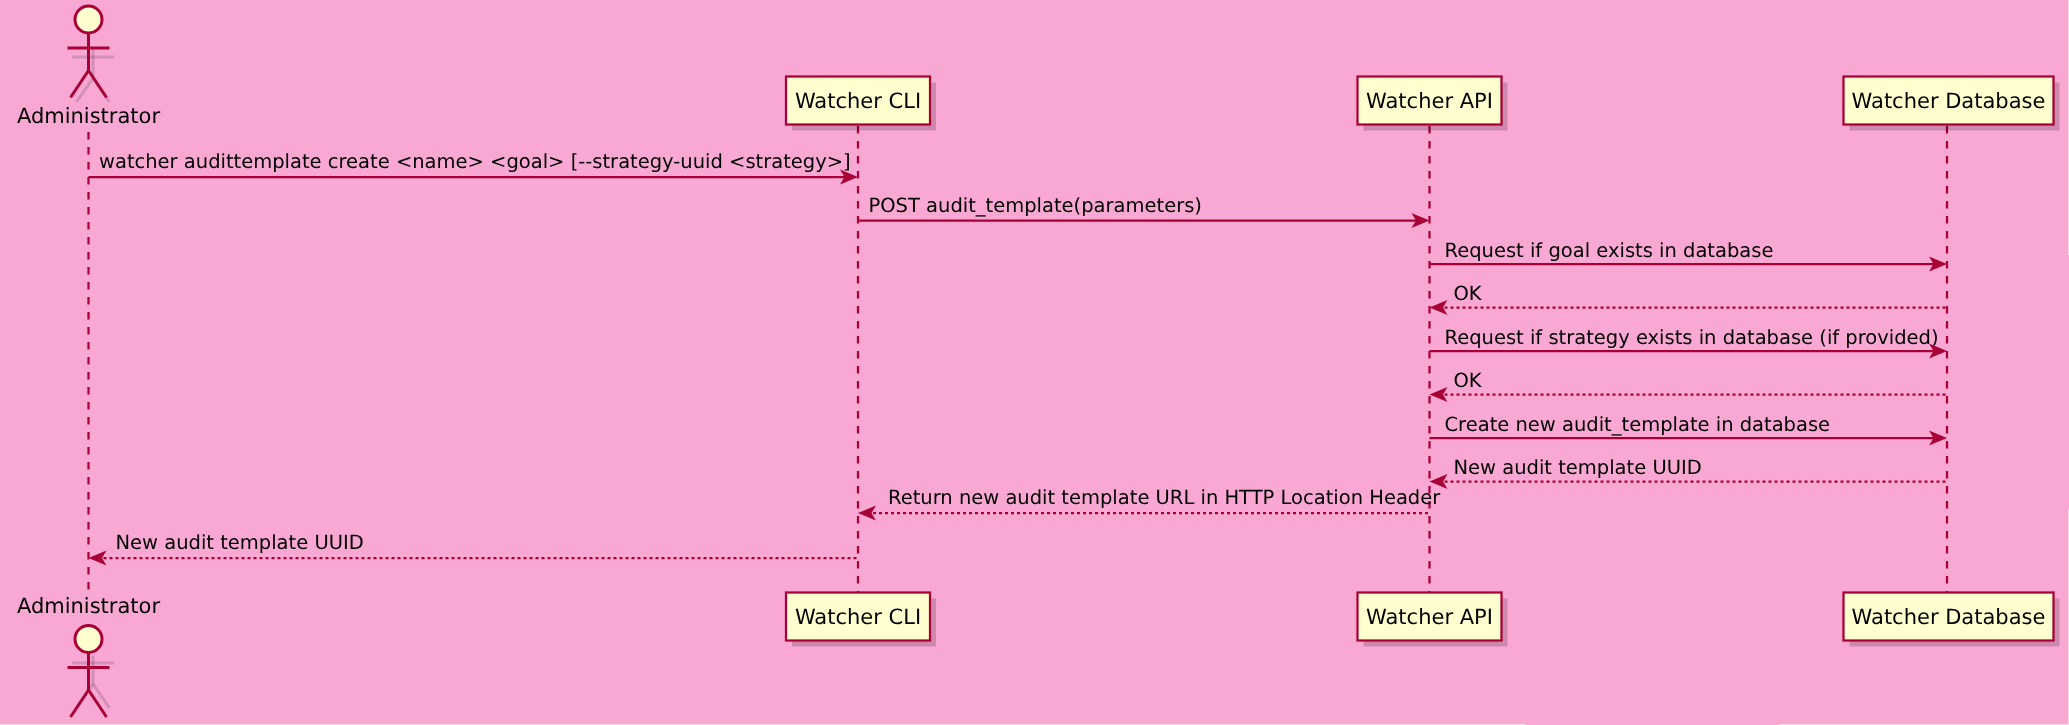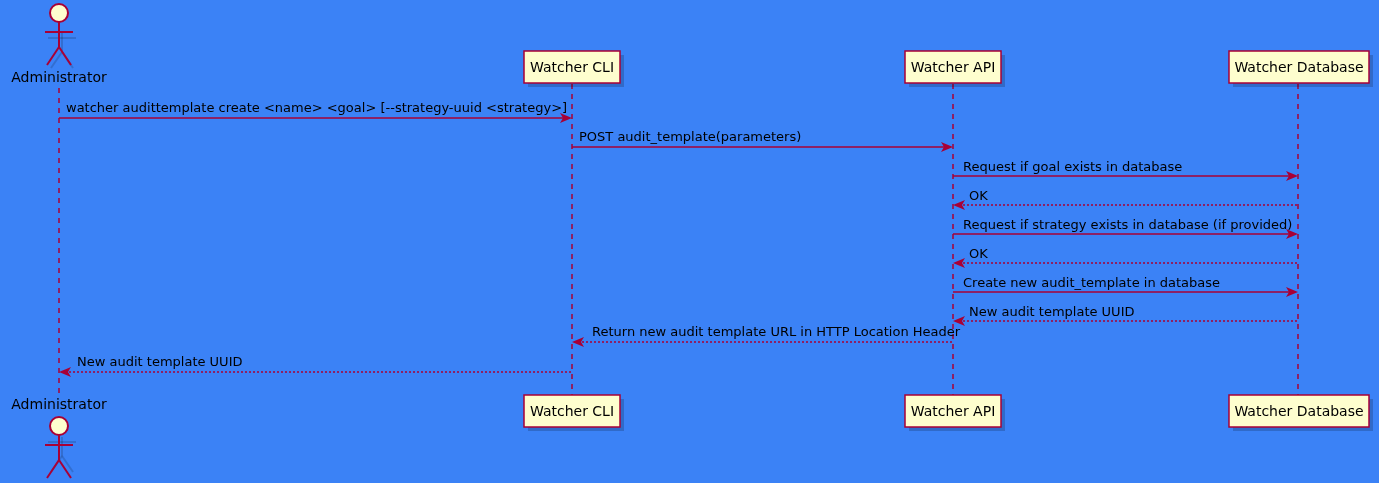--- a/index.html
+++ b/index.html
@@ -7,21 +7,21 @@
     padding: 0;
     background: #FFFFFF;
   }
   body {
     font-family: "DejaVu Sans", sans-serif;
   }
   #diagram-root {
     position: relative;
     width: 1379px;
     height: 483px;
-    background: #3b82f6;
+    background: #f9a8d4;
     overflow: hidden;
   }
   svg.diagram-canvas {
     position: absolute;
     top: 0;
     left: 0;
     width: 1379px;
     height: 483px;
   }
   .lifeline {

